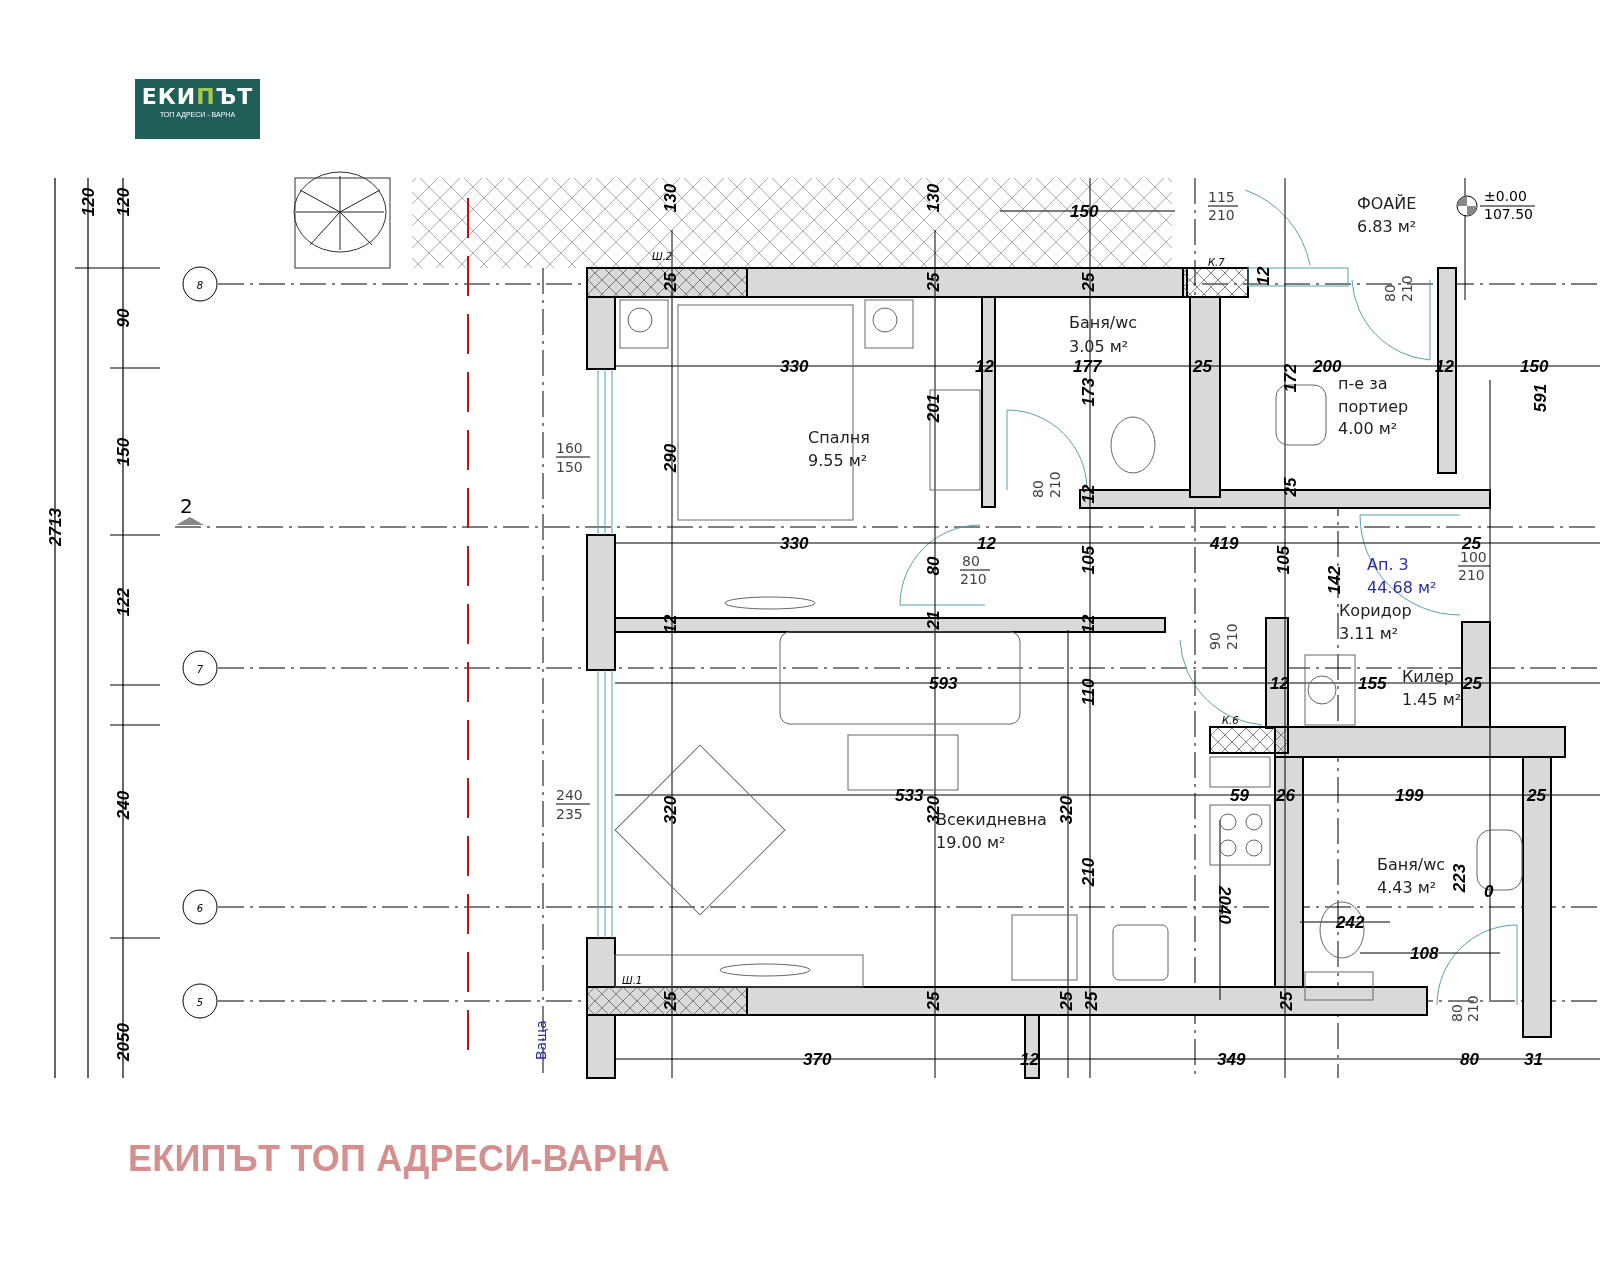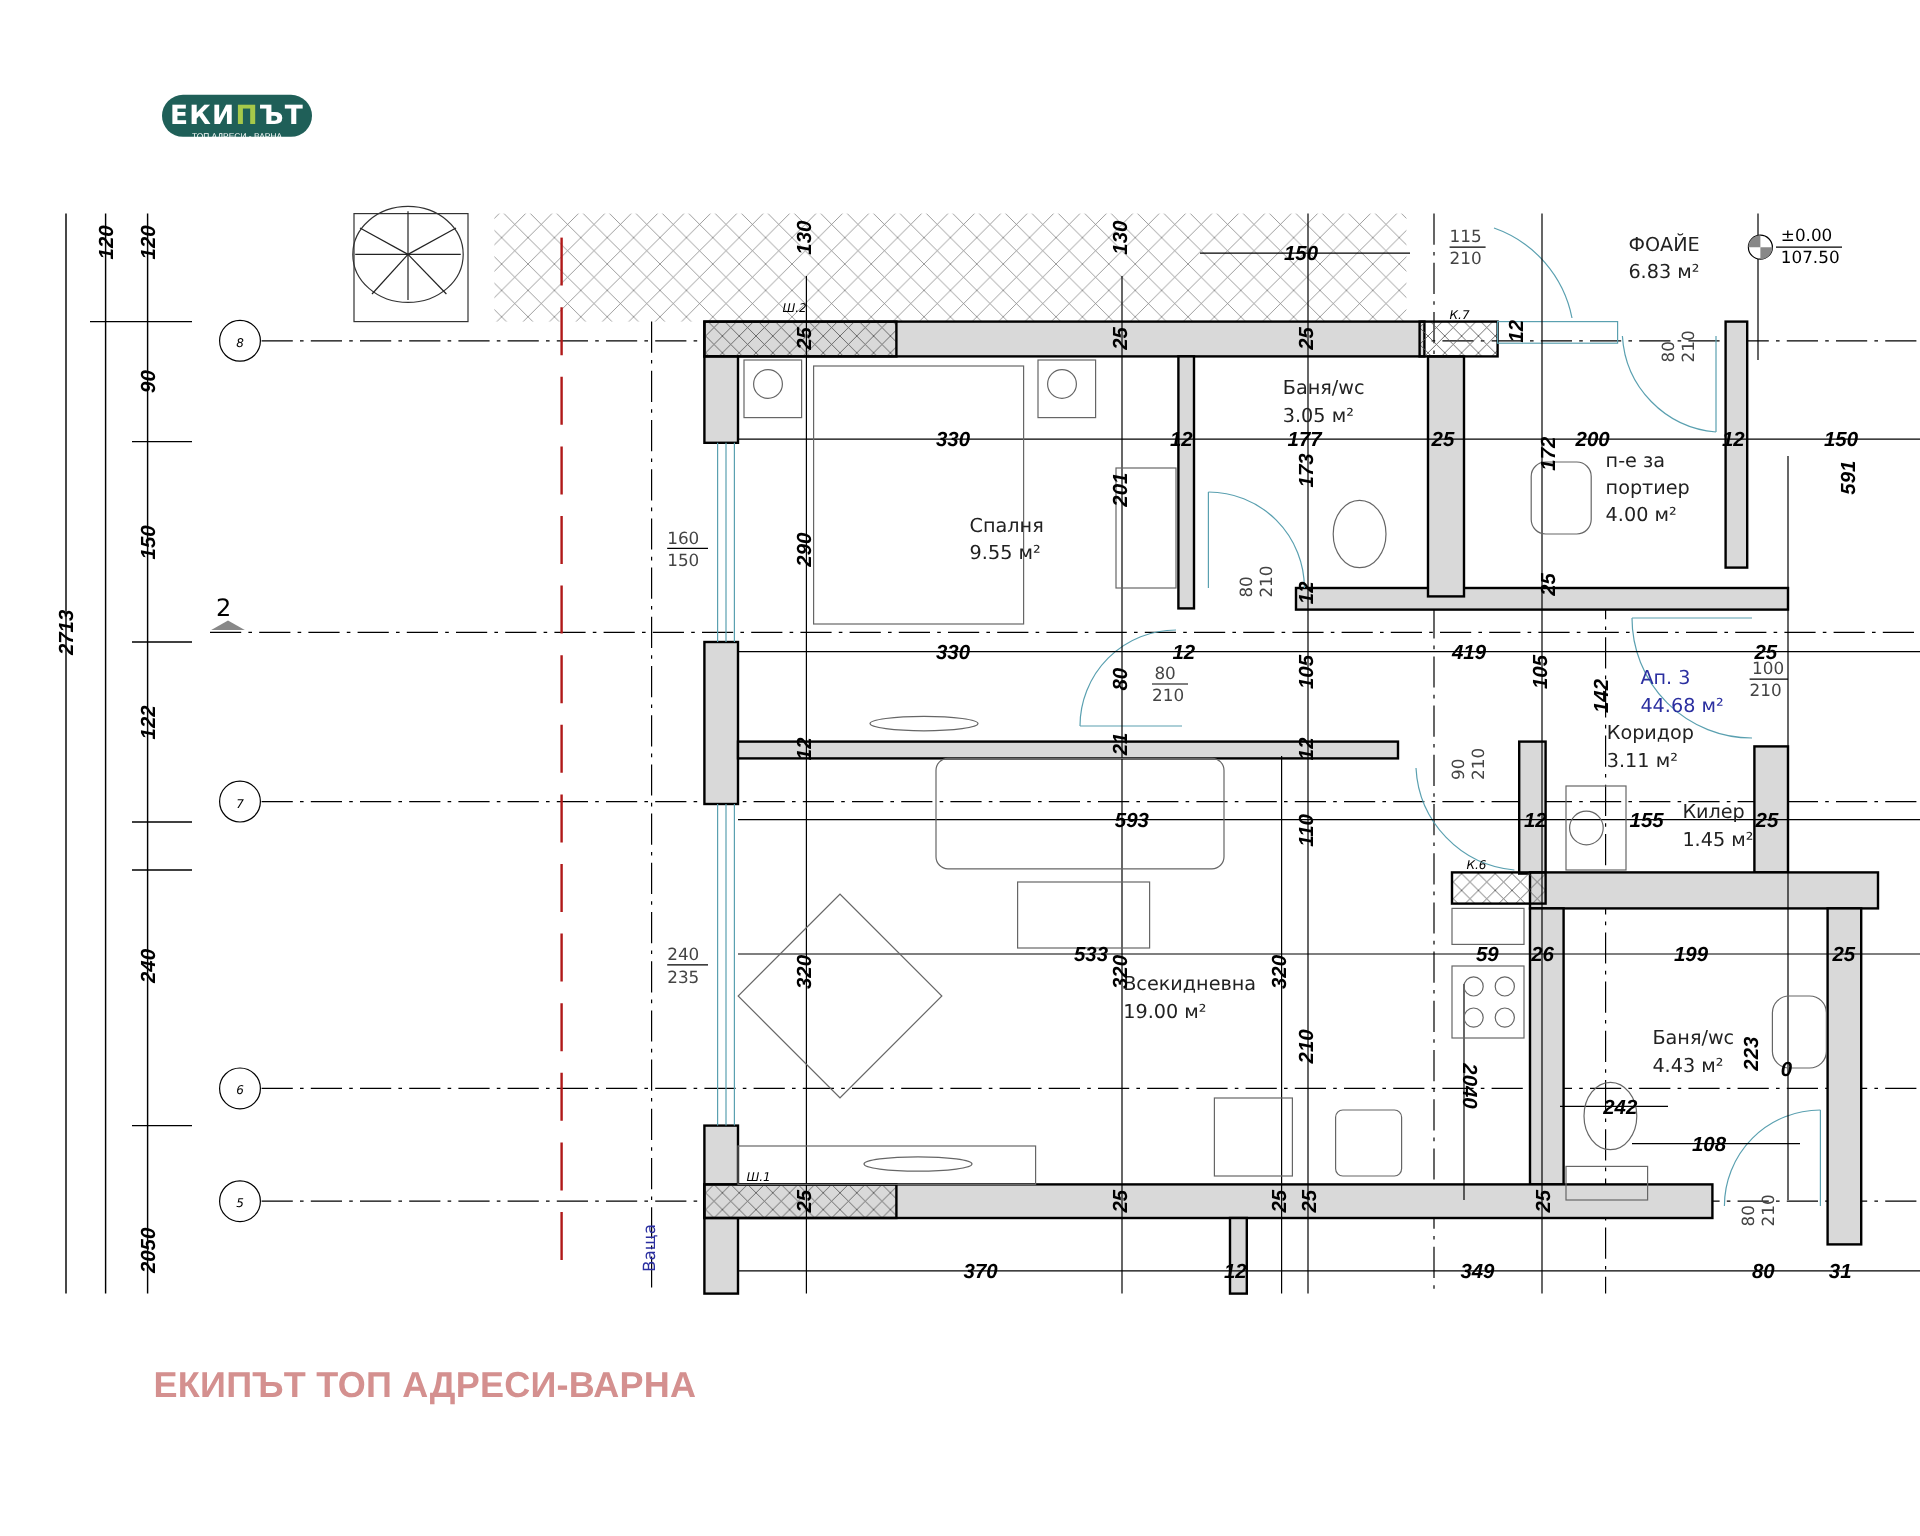--- a/index.html
+++ b/index.html
@@ -1,21 +1,21 @@
 <!DOCTYPE html>
 <html><head>
 <meta charset="utf-8">
 <style>
   html, body { margin: 0; padding: 0; background: #ffffff; }
   body { width: 1600px; height: 1280px; position: relative; overflow: hidden; font-family: "DejaVu Sans", sans-serif; }
-  .logo { position: absolute; left: 135px; top: 79px; width: 125px; height: 35px; background: #1f5f58; color: #fff; box-sizing: border-box; text-align: center; border-radius: 21px; }
+  .logo { position: absolute; left: 135px; top: 79px; width: 125px; height: 60px; background: #1f5f58; color: #fff; box-sizing: border-box; text-align: center; }
   .logo .brand { font-family: "DejaVu Sans", sans-serif; font-weight: bold; font-size: 22px; letter-spacing: 1px; line-height: 26px; padding-top: 5px; display: block; }
   .logo .brand .house { color: #a6c94a; }
   .logo .tag { font-family: "Liberation Sans", sans-serif; font-size: 7px; line-height: 9px; display: block; }
-  .footer-title { position: absolute; left: 128px; top: 1138px; font-family: "Liberation Sans", sans-serif; font-weight: bold; font-size: 30px; color: #d4908f; letter-spacing: 0.2px; }
+  .footer-title { position: absolute; left: 128px; top: 1138px; font-family: "Liberation Sans", sans-serif; font-weight: bold; font-size: 36px; color: #d4908f; letter-spacing: 0.2px; }
   svg.plan { position: absolute; left: 0; top: 0; }
   .dim { font-family: "Liberation Sans", sans-serif; font-weight: bold; font-style: italic; font-size: 17px; fill: #000; }
   .room { font-family: "DejaVu Sans", sans-serif; font-size: 16px; fill: #222; }
   .small { font-family: "DejaVu Sans", sans-serif; font-size: 14px; fill: #444; }
   .tiny { font-family: "DejaVu Sans", sans-serif; font-size: 10px; fill: #000; font-style: italic; }
   .apt { font-family: "DejaVu Sans", sans-serif; font-size: 16px; fill: #2b2fa0; }
 </style>
 </head>
 <body>
 

